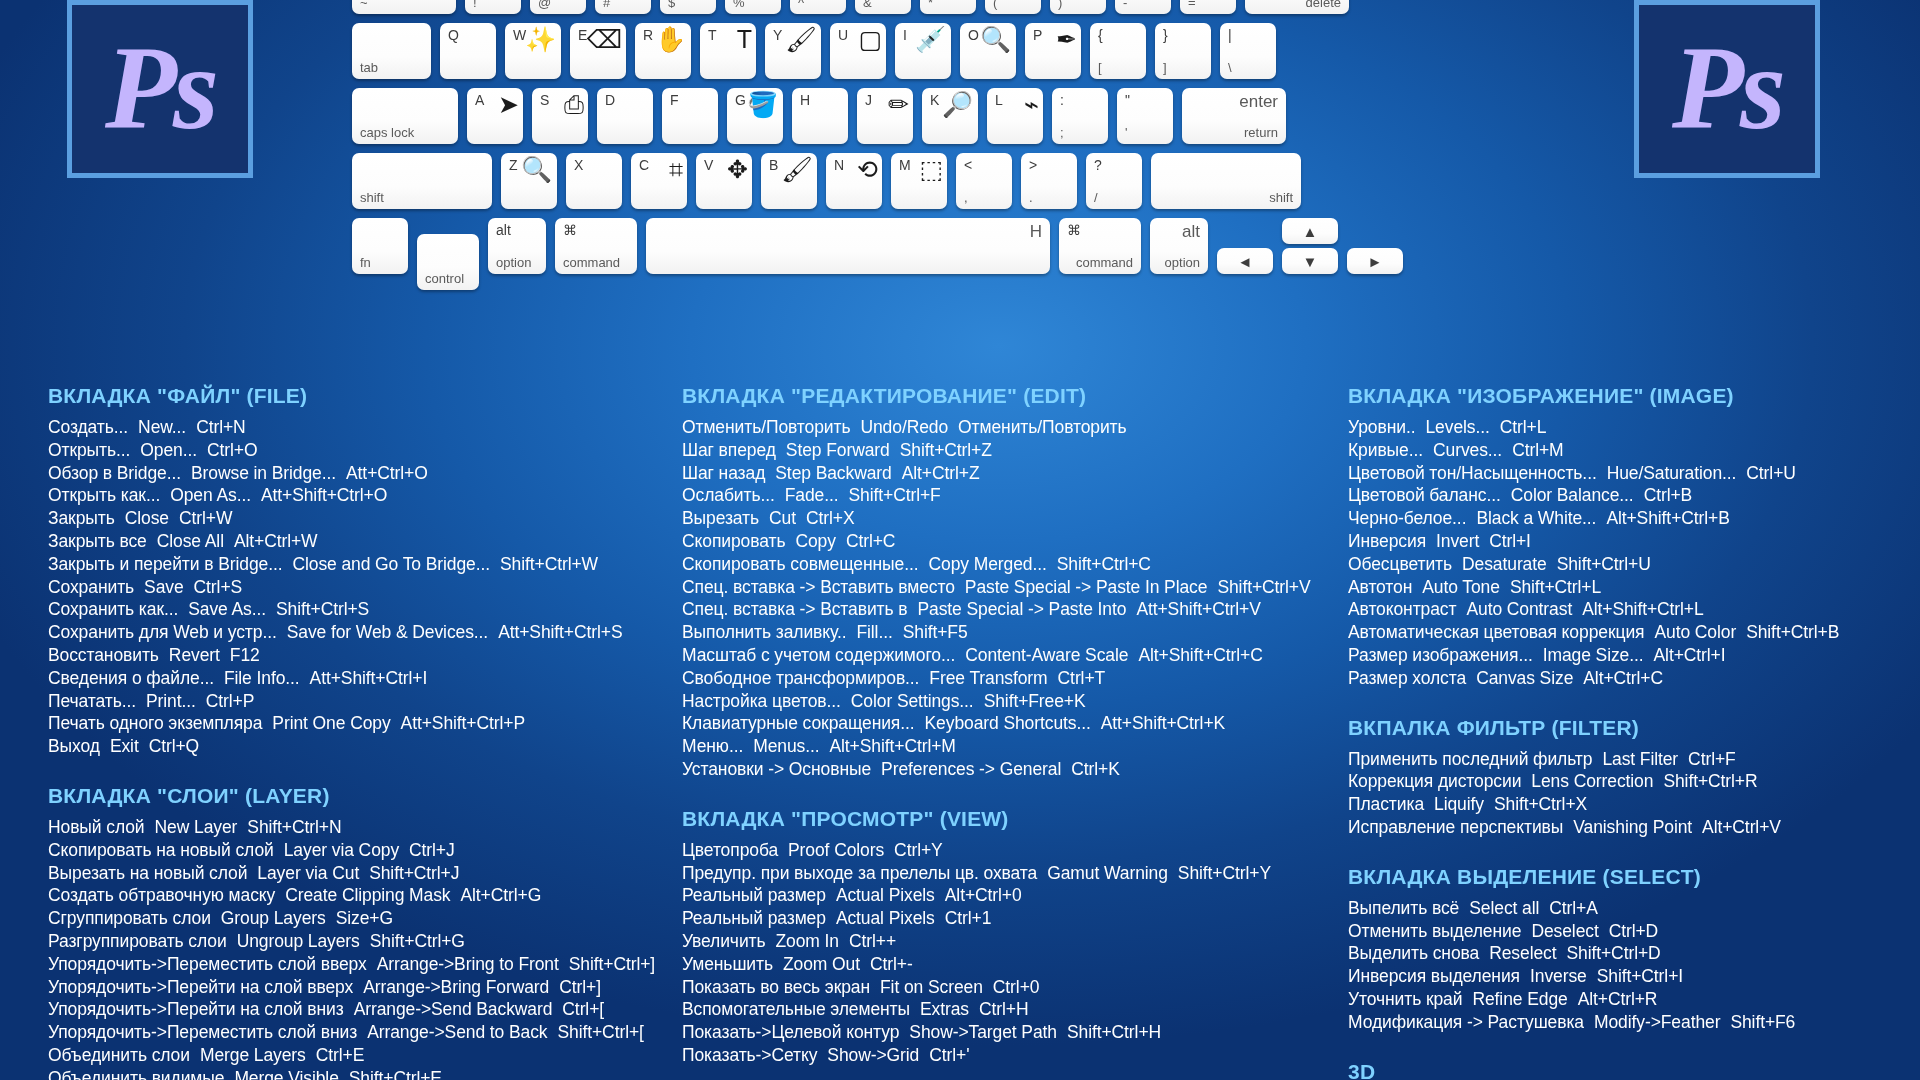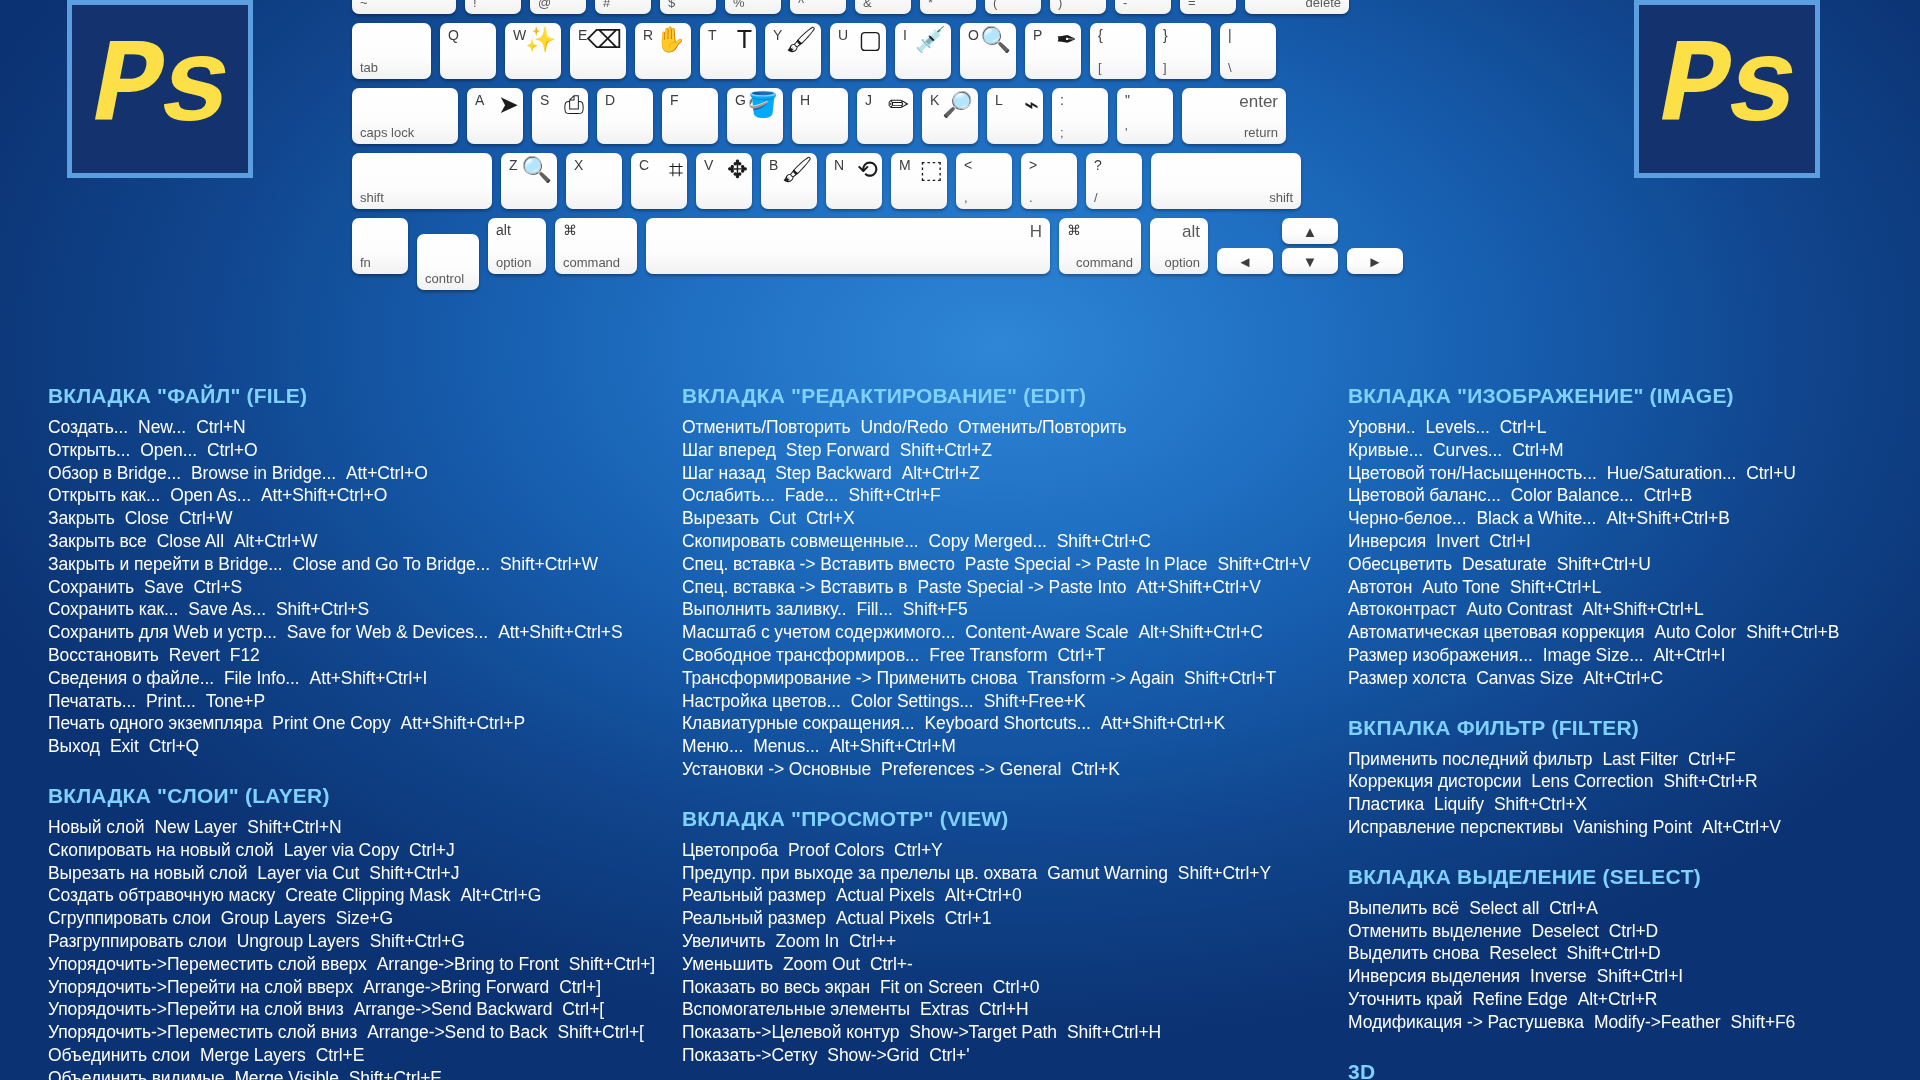--- a/index.html
+++ b/index.html
@@ -29,25 +29,25 @@
     background: #14336e;
     border: 5px solid #5b9fe0;
     box-sizing: border-box;
     display: flex;
     align-items: center;
     justify-content: center;
   }
   .ps-badge.left  { left: 67px; }
   .ps-badge.right { left: 1634px; }
   .ps-badge .ps-text {
-    font-family: Liberation Mono, monospace;
+    font-family: Liberation Serif, serif;
     font-size: 118px;
     font-weight: bold;
     font-style: italic;
-    color: #fde047;
+    color: #c4b5fd;
     line-height: 1;
     letter-spacing: -4px;
   }
 
   
   #keyboard {
     position: absolute;
     left: 352px;
     top: -42px;
     width: 1240px;
@@ -435,21 +435,21 @@
           <li><span class="ru">Обзор в Bridge...</span><span class="en">Browse in Bridge...</span><span class="sk">Att+Ctrl+O</span></li>
           <li><span class="ru">Открыть как...</span><span class="en">Open As...</span><span class="sk">Att+Shift+Ctrl+O</span></li>
           <li><span class="ru">Закрыть</span><span class="en">Close</span><span class="sk">Ctrl+W</span></li>
           <li><span class="ru">Закрыть все</span><span class="en">Close All</span><span class="sk">Alt+Ctrl+W</span></li>
           <li><span class="ru">Закрыть и перейти в Bridge...</span><span class="en">Close and Go To Bridge...</span><span class="sk">Shift+Ctrl+W</span></li>
           <li><span class="ru">Сохранить</span><span class="en">Save</span><span class="sk">Ctrl+S</span></li>
           <li><span class="ru">Сохранить как...</span><span class="en">Save As...</span><span class="sk">Shift+Ctrl+S</span></li>
           <li><span class="ru">Сохранить для Web и устр...</span><span class="en">Save for Web &amp; Devices...</span><span class="sk">Att+Shift+Ctrl+S</span></li>
           <li><span class="ru">Восстановить</span><span class="en">Revert</span><span class="sk">F12</span></li>
           <li><span class="ru">Сведения о файле...</span><span class="en">File Info...</span><span class="sk">Att+Shift+Ctrl+I</span></li>
-          <li><span class="ru">Печатать...</span><span class="en">Print...</span><span class="sk">Tone+P</span></li>
+          <li><span class="ru">Печатать...</span><span class="en">Print...</span><span class="sk">Ctrl+P</span></li>
           <li><span class="ru">Печать одного экземпляра</span><span class="en">Print One Copy</span><span class="sk">Att+Shift+Ctrl+P</span></li>
           <li><span class="ru">Выход</span><span class="en">Exit</span><span class="sk">Ctrl+Q</span></li>
         </ul>
     </div>
     <div class="sec">
       <h2 class="sec-title">ВКЛАДКА "СЛОИ" (LAYER)</h2>
       <ul class="rowlist">
           <li><span class="ru">Новый слой</span><span class="en">New Layer</span><span class="sk">Shift+Ctrl+N</span></li>
           <li><span class="ru">Скопировать на новый слой</span><span class="en">Layer via Copy</span><span class="sk">Ctrl+J</span></li>
           <li><span class="ru">Вырезать на новый слой</span><span class="en">Layer via Cut</span><span class="sk">Shift+Ctrl+J</span></li>
@@ -468,27 +468,27 @@
 
   <div class="col" id="col-edit">
     <div class="sec">
       <h2 class="sec-title">ВКЛАДКА "РЕДАКТИРОВАНИЕ" (EDIT)</h2>
       <ul class="rowlist">
           <li><span class="ru">Отменить/Повторить</span><span class="en">Undo/Redo</span><span class="sk">Отменить/Повторить</span></li>
           <li><span class="ru">Шаг вперед</span><span class="en">Step Forward</span><span class="sk">Shift+Ctrl+Z</span></li>
           <li><span class="ru">Шаг назад</span><span class="en">Step Backward</span><span class="sk">Alt+Ctrl+Z</span></li>
           <li><span class="ru">Ослабить...</span><span class="en">Fade...</span><span class="sk">Shift+Ctrl+F</span></li>
           <li><span class="ru">Вырезать</span><span class="en">Cut</span><span class="sk">Ctrl+X</span></li>
+          <li><span class="ru">Скопировать</span><span class="en">Copy</span><span class="sk">Ctrl+C</span></li>
           <li><span class="ru">Скопировать совмещенные...</span><span class="en">Copy Merged...</span><span class="sk">Shift+Ctrl+C</span></li>
           <li><span class="ru">Спец. вставка -&gt; Вставить вместо</span><span class="en">Paste Special -&gt; Paste In Place</span><span class="sk">Shift+Ctrl+V</span></li>
           <li><span class="ru">Спец. вставка -&gt; Вставить в</span><span class="en">Paste Special -&gt; Paste Into</span><span class="sk">Att+Shift+Ctrl+V</span></li>
           <li><span class="ru">Выполнить заливку..</span><span class="en">Fill...</span><span class="sk">Shift+F5</span></li>
           <li><span class="ru">Масштаб с учетом содержимого...</span><span class="en">Content-Aware Scale</span><span class="sk">Alt+Shift+Ctrl+C</span></li>
           <li><span class="ru">Свободное трансформиров...</span><span class="en">Free Transform</span><span class="sk">Ctrl+T</span></li>
-          <li><span class="ru">Трансформирование -&gt; Применить снова</span><span class="en">Transform -&gt; Again</span><span class="sk">Shift+Ctrl+T</span></li>
           <li><span class="ru">Настройка цветов...</span><span class="en">Color Settings...</span><span class="sk">Shift+Free+K</span></li>
           <li><span class="ru">Клавиатурные сокращения...</span><span class="en">Keyboard Shortcuts...</span><span class="sk">Att+Shift+Ctrl+K</span></li>
           <li><span class="ru">Меню...</span><span class="en">Menus...</span><span class="sk">Alt+Shift+Ctrl+M</span></li>
           <li><span class="ru">Установки -&gt; Основные</span><span class="en">Preferences -&gt; General</span><span class="sk">Ctrl+K</span></li>
         </ul>
     </div>
     <div class="sec">
       <h2 class="sec-title">ВКЛАДКА "ПРОСМОТР" (VIEW)</h2>
       <ul class="rowlist">
           <li><span class="ru">Цветопроба</span><span class="en">Proof Colors</span><span class="sk">Ctrl+Y</span></li>

